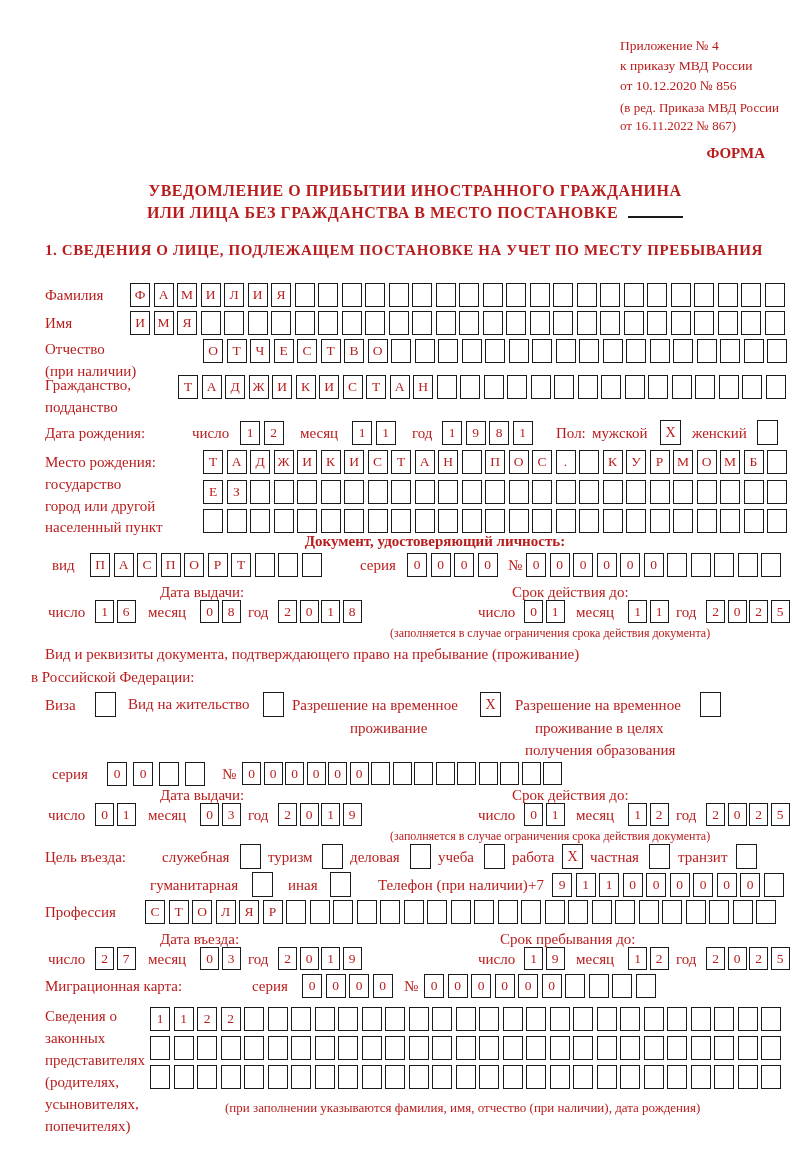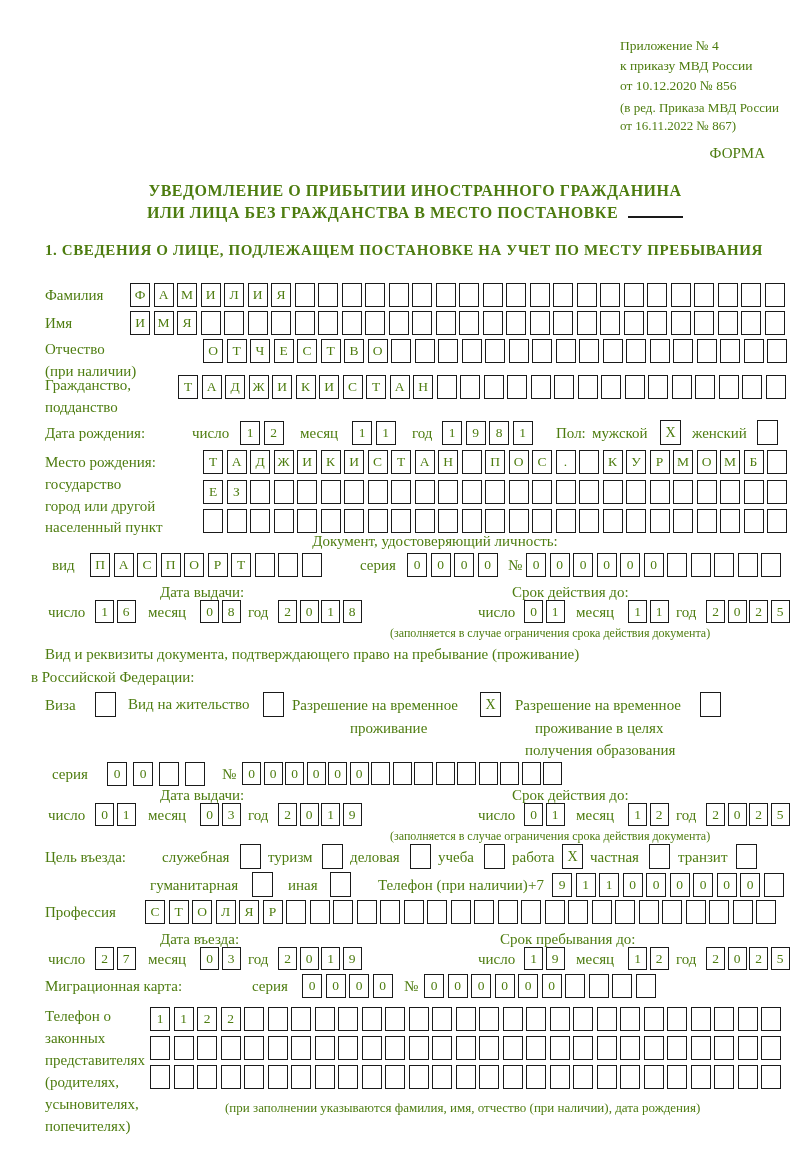--- a/index.html
+++ b/index.html
@@ -1,21 +1,21 @@
 <!DOCTYPE html>
 <html><head>
 <meta charset="utf-8">
 <style>
   html,body{margin:0;padding:0;background:#fff;}
   #page{position:relative;width:800px;height:1163px;background:#fff;
-        font-family:"Liberation Serif","DejaVu Serif",serif;color:#4d7c0f;overflow:hidden;}
+        font-family:"Liberation Serif","DejaVu Serif",serif;color:#b91c1c;overflow:hidden;}
   .abs{position:absolute;white-space:nowrap;}
   .lbl{font-size:15px;}
   .sm{font-size:12px;}
-  .b{font-weight:normal;}
+  .b{font-weight:bold;}
   .boxes{display:flex;gap:3.5px;}
   .boxes.tight{gap:2.5px;}
   .boxes.wide{gap:6px;}
   .boxes .cell{box-sizing:border-box;width:20px;height:24px;border:1.5px solid #1a1a1a;
         display:flex;align-items:center;justify-content:center;
         font-size:13.5px;line-height:1;background:#fff;}
   .boxes.tight .cell{width:19px;height:23px;}
   .boxes.cb .cell{width:21px;height:25px;font-size:14px;}
   .hdr{font-size:13.5px;line-height:20px;}
   .hdr2{font-size:13px;line-height:18px;}
@@ -588,21 +588,21 @@
       <span class="cell">0</span>
       <span class="cell">0</span>
       <span class="cell">0</span>
       <span class="cell">0</span>
       <span class="cell"></span>
       <span class="cell"></span>
       <span class="cell"></span>
       <span class="cell"></span>
     </div>
 
-  <div class="abs lbl" style="left:45px;top:1008px">Телефон о</div>
+  <div class="abs lbl" style="left:45px;top:1008px">Сведения о</div>
   <div class="abs lbl" style="left:45px;top:1030px">законных</div>
   <div class="abs lbl" style="left:45px;top:1052px">представителях</div>
   <div class="abs lbl" style="left:45px;top:1074px">(родителях,</div>
   <div class="abs lbl" style="left:45px;top:1096px">усыновителях,</div>
   <div class="abs lbl" style="left:45px;top:1118px">попечителях)</div>
   <div class="abs boxes" style="left:150px;top:1007px">
       <span class="cell">1</span>
       <span class="cell">1</span>
       <span class="cell">2</span>
       <span class="cell">2</span>

